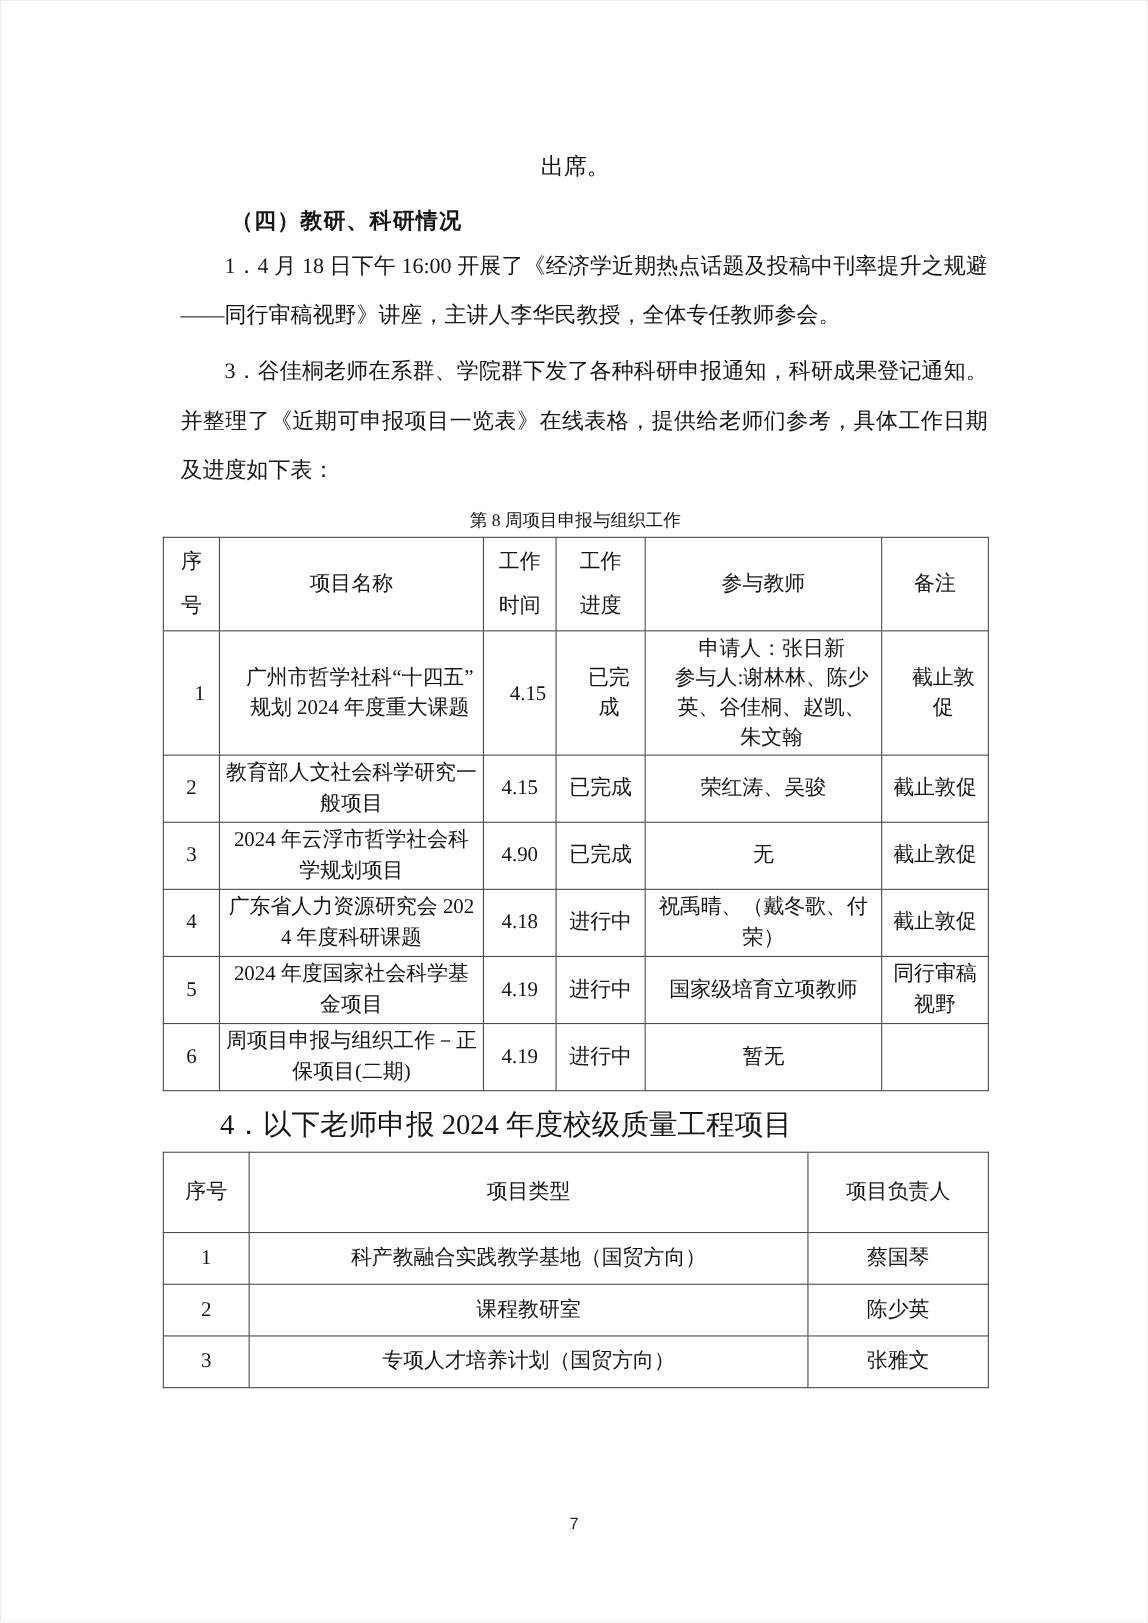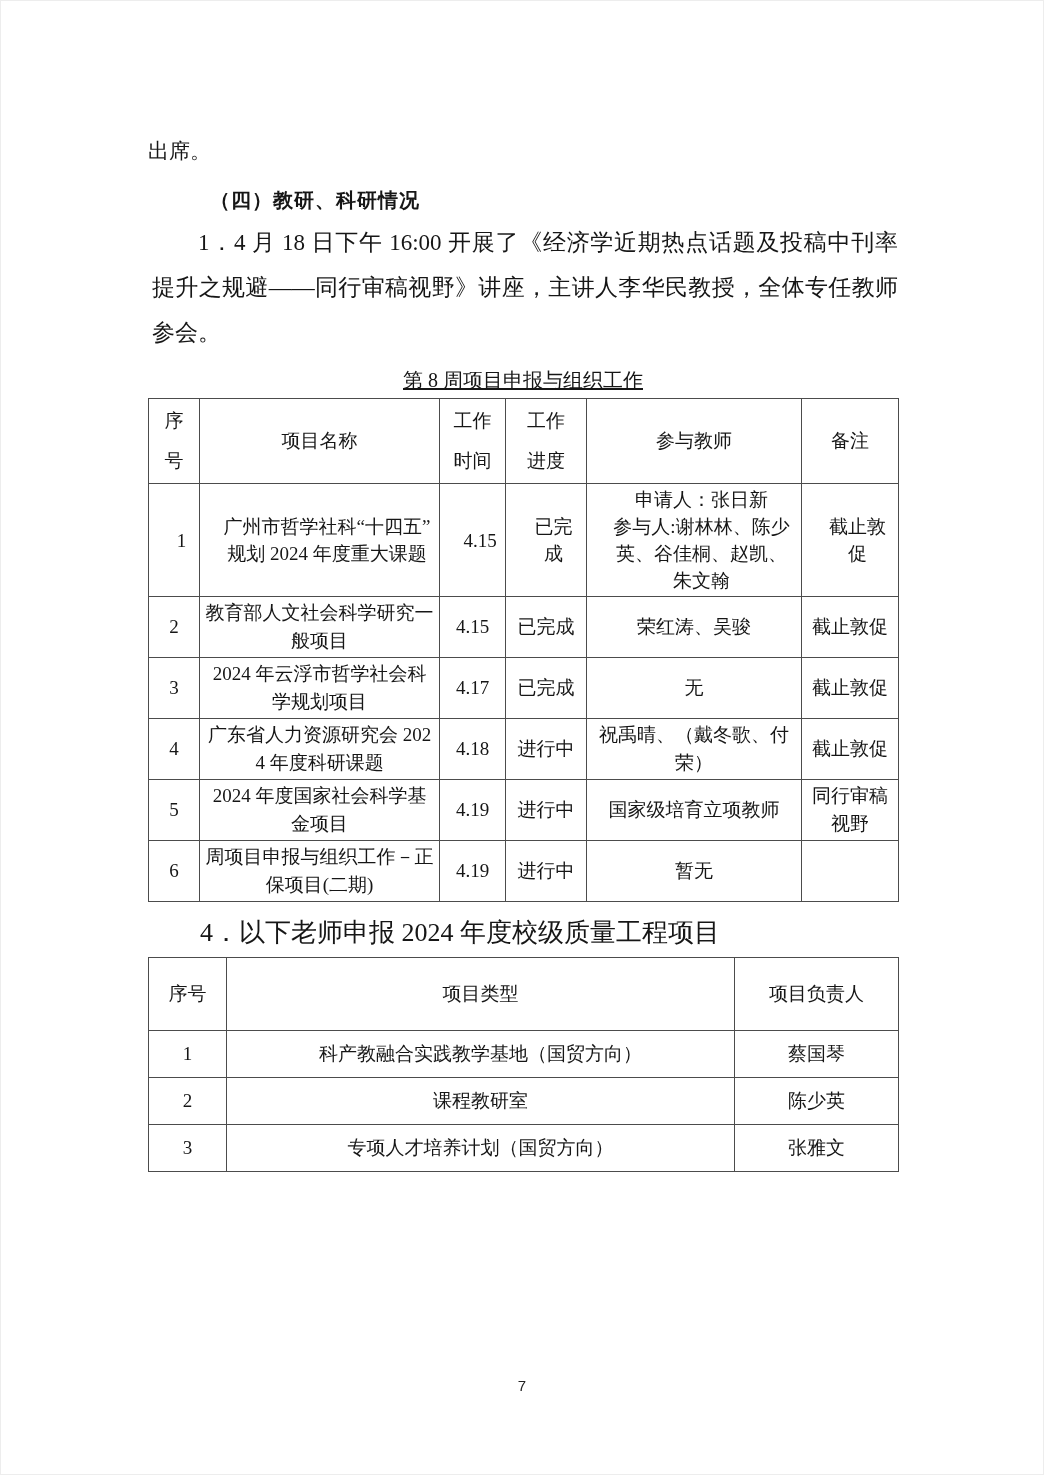--- a/index.html
+++ b/index.html
@@ -8,40 +8,40 @@
     width:1044px; height:1475px;
     background:#ffffff;
     border:1px solid #ededed;
     box-sizing:border-box;
     font-family:"Liberation Serif","DejaVu Serif",serif;
     color:#161616;
     overflow:hidden;
   }
   .content { width:750px; margin-left:147px; padding-top:134px; }
 
-  .lead { font-size:21px; line-height:32px; margin:0; }
+  .lead { font-size:21px; line-height:32px; margin:0;text-align:center; }
 
   .heading {
     font-family:"Liberation Sans","DejaVu Sans",sans-serif;
     font-weight:bold;
     font-size:20px;
     margin:20px 0 0 0;
     text-indent:62px;
     letter-spacing:1px;
   }
 
   .para {
-    font-size:23px;
+    font-size:20px;
     line-height:45px;
     text-align:justify;
     text-indent:2em;
-    margin:6px 0 0 4px;
-  }
-
-  .tbl-title { font-size:20px; text-align:center; margin:12px 0 4px 0;text-decoration:underline; }
+    margin:6px 0 0 16px;
+  }
+
+  .tbl-title { font-size:16px; text-align:center; margin:12px 0 4px 0; }
 
   table { border-collapse:collapse; width:750px; table-layout:fixed; }
   th, td {
     border:1px solid #4c4c4c;
     text-align:center;
     vertical-align:middle;
     font-weight:normal;
     font-size:19px;
     line-height:28px;
     padding:2px 5px;
@@ -80,20 +80,21 @@
 <body>
 
 <div class="page">
   <div class="content">
 
     <p class="lead">出席。</p>
 
     <h2 class="heading">（四）教研、科研情况</h2>
 
     <p class="para">1．4 月 18 日下午 16:00 开展了《经济学近期热点话题及投稿中刊率提升之规避——同行审稿视野》讲座，主讲人李华民教授，全体专任教师参会。</p>
+    <p class="para">3．谷佳桐老师在系群、学院群下发了各种科研申报通知，科研成果登记通知。并整理了《近期可申报项目一览表》在线表格，提供给老师们参考，具体工作日期及进度如下表：</p>
 
     <p class="tbl-title">第 8 周项目申报与组织工作</p>
 
     <table>
       <colgroup>
         <col style="width:51px">
           <col style="width:240px">
           <col style="width:66px">
         <col style="width:81px">
           <col style="width:215px">
@@ -124,21 +125,21 @@
           <td>2</td>
           <td>教育部人文社会科学研究一般项目</td>
           <td>4.15</td>
           <td>已完成</td>
           <td>荣红涛、吴骏</td>
           <td>截止敦促</td>
         </tr>
         <tr class="t1-row">
           <td>3</td>
           <td>2024 年云浮市哲学社会科学规划项目</td>
-          <td>4.17</td>
+          <td>4.90</td>
           <td>已完成</td>
           <td>无</td>
           <td>截止敦促</td>
         </tr>
         <tr class="t1-row">
           <td>4</td>
           <td>广东省人力资源研究会 2024 年度科研课题</td>
           <td>4.18</td>
           <td>进行中</td>
           <td>祝禹晴、（戴冬歌、付荣）</td>

